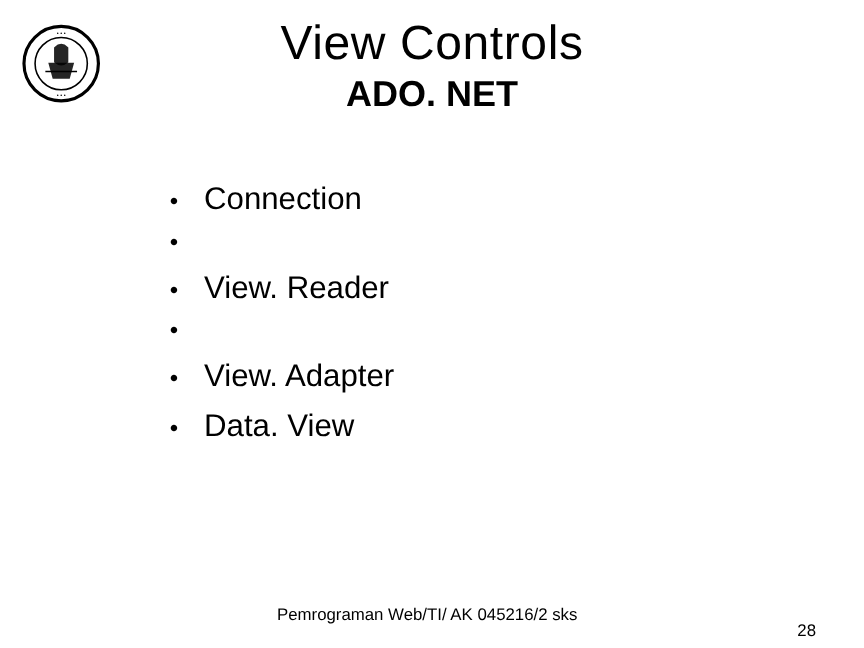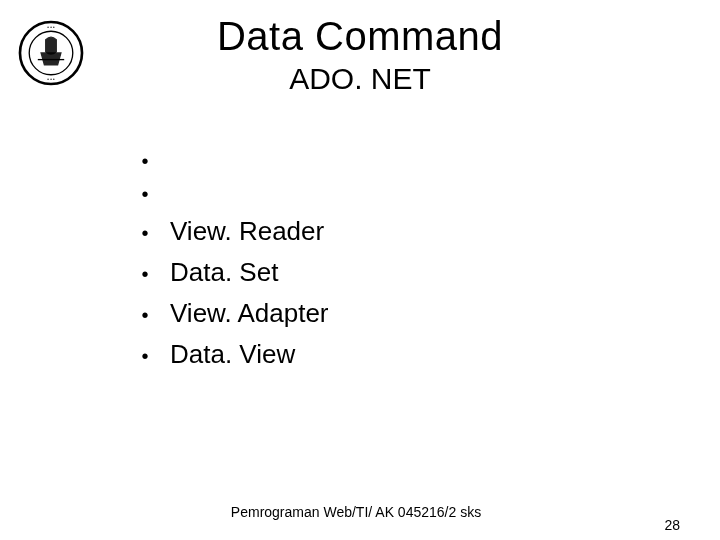--- a/index.html
+++ b/index.html
@@ -1,21 +1,21 @@
 <!DOCTYPE html>
 <html><head>
 <meta charset="utf-8">
 <style>
   * { margin: 0; padding: 0; box-sizing: border-box; }
   html, body { width: 720px; height: 540px; background: #fff; font-family: Arial, Helvetica, sans-serif; color: #000; }
   .slide { position: relative; width: 720px; height: 540px; }
   .logo { position: absolute; top: 20px; left: 18px; width: 66px; height: 66px; }
   .logo svg { width: 100%; height: 100%; }
   .title { position: absolute; top: 14px; left: 0; width: 720px; text-align: center; font-size: 40px; font-weight: 400; letter-spacing: 0.5px; }
-  .subtitle { position: absolute; top: 62px; left: 0; width: 720px; text-align: center; font-size: 30px; font-weight: 400; }
+  .subtitle { position: absolute; top: 62px; left: 0; width: 720px; text-align: center; font-size: 30px; font-weight: 700; }
   .bullets { position: absolute; top: 150px; left: 120px; }
   .bullets li { list-style: none; display: flex; align-items: baseline; margin-bottom: 10px; font-size: 26px; }
   .bullets .dot { display: inline-block; width: 50px; text-align: center; font-size: 20px; }
   .footer { position: absolute; bottom: 20px; left: 0; width: 712px; text-align: center; font-size: 14px; }
   .pagenum { position: absolute; bottom: 7px; right: 40px; font-size: 14px; }
 </style>
 </head>
 <body>
 
 <div class="slide">
@@ -29,37 +29,37 @@
         <path d="M35 50 L65 50 L60 68 L40 68 Z" fill="#000" opacity="0.85"></path>
         <line x1="30" y1="60" x2="70" y2="60"></line>
       </g>
       <g fill="#000" font-size="7" font-family="Arial">
         <text x="50" y="14" text-anchor="middle">• • •</text>
         <text x="50" y="92" text-anchor="middle">• • •</text>
       </g>
     </svg>
   </div>
 
-  <h1 class="title">Data Command</h1>
+  <h1 class="title">View Controls</h1>
   <h2 class="subtitle">ADO. NET</h2>
 
   <ul class="bullets">
     <li>
       <span class="dot">•</span>
+      <span>Connection</span>
     </li>
     <li>
       <span class="dot">•</span>
     </li>
     <li>
       <span class="dot">•</span>
       <span>View. Reader</span>
     </li>
     <li>
       <span class="dot">•</span>
-      <span>Data. Set</span>
     </li>
     <li>
       <span class="dot">•</span>
       <span>View. Adapter</span>
     </li>
     <li>
       <span class="dot">•</span>
       <span>Data. View</span>
     </li>
   </ul>

